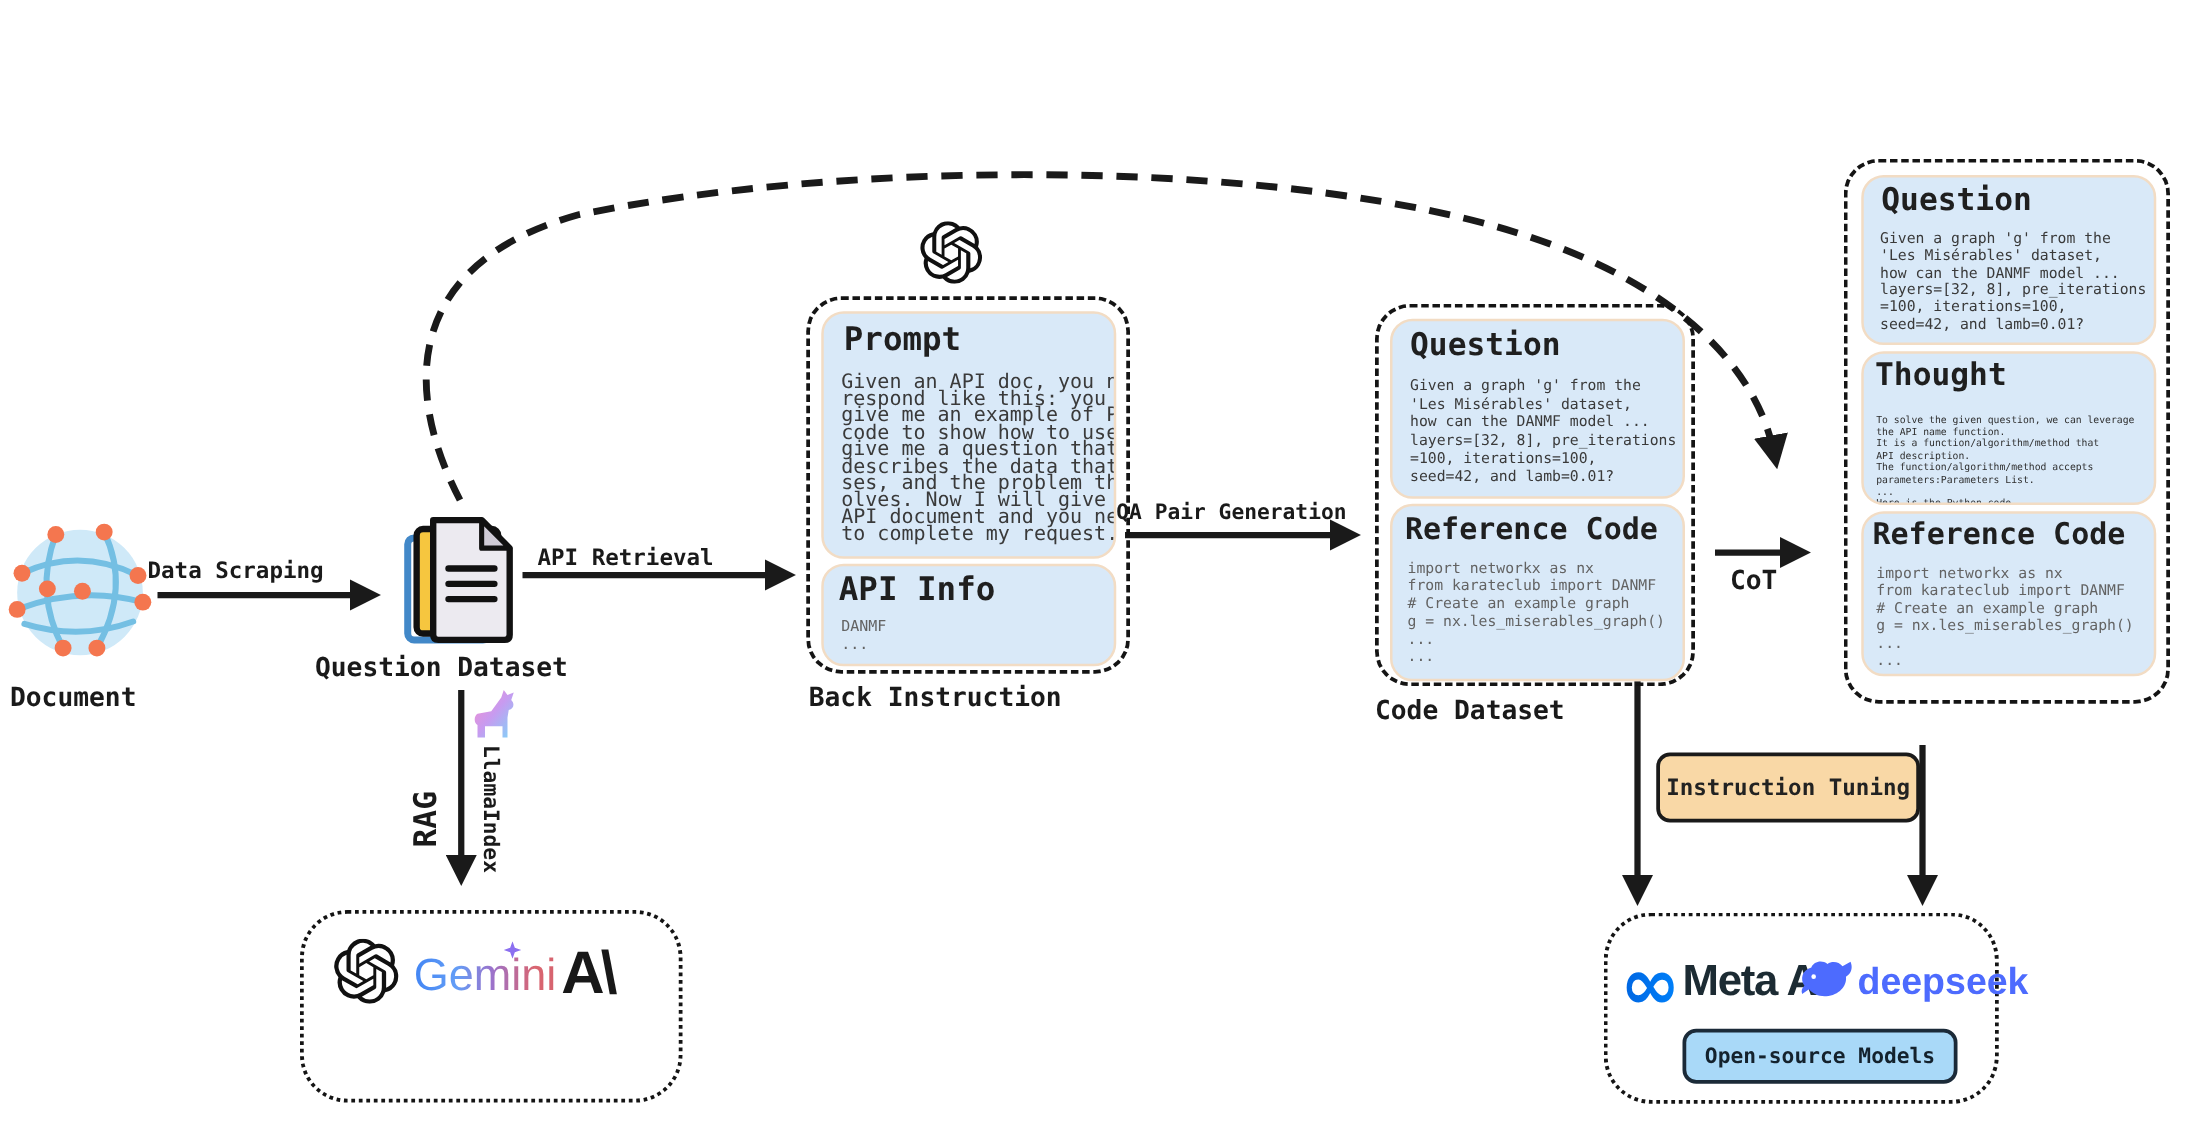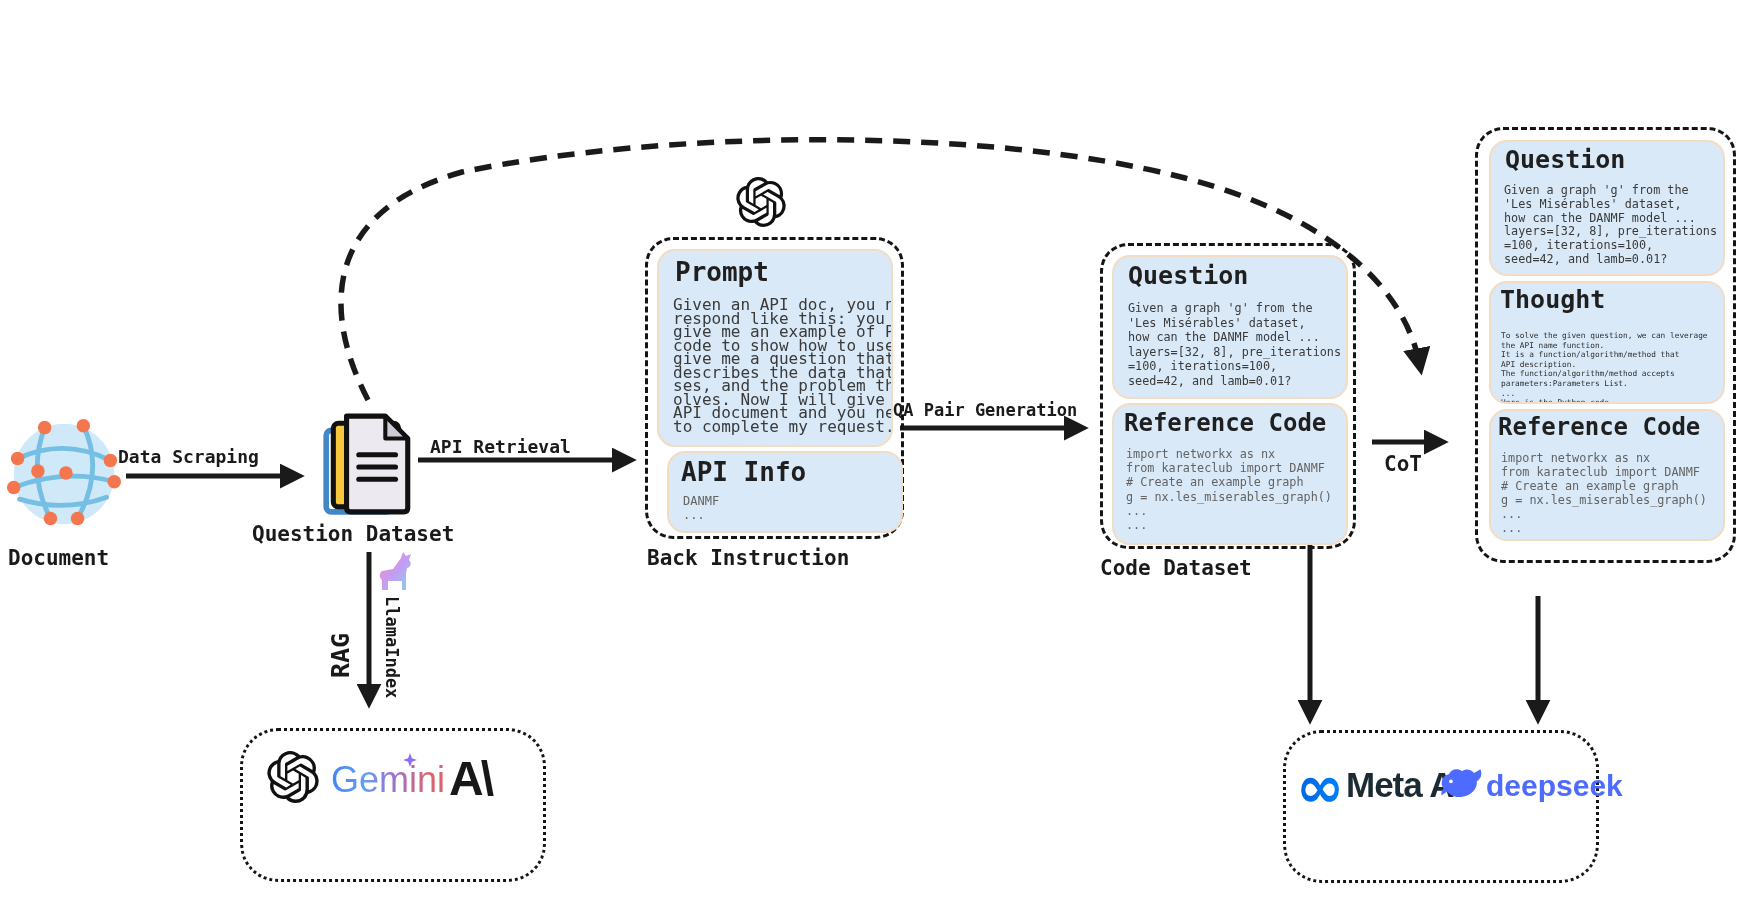--- a/index.html
+++ b/index.html
@@ -124,21 +124,21 @@
 respond like this: you should
 give me an example of Python
 code to show how to use it, and
 give me a question that
 describes the data that code u
 ses, and the problem that code s
 olves. Now I will give you an
 API document and you need
 to complete my request.</div>
     </div>
-    <div class="card" style="left:19px;top:211px;width:232px;height:78px;">
+    <div class="card" style="left:9px;top:211px;width:232px;height:78px;">
       <div class="card-title" style="left:12px;top:4px;font-size:26px;">API Info</div>
       <div class="card-body code" style="left:14px;top:41px;font-size:12px;line-height:14px;">DANMF
 ...</div>
     </div>
   </div>
   <div class="lbl ctr" style="left:647px;top:546px;width:250px;font-size:21px;">Back Instruction</div>
 
   <div class="lbl ctr" style="left:893px;top:400px;width:200px;font-size:17px;">QA Pair Generation</div>
 
   <div class="dashed-box" style="left:1100px;top:243px;width:250px;height:300px;">
@@ -190,35 +190,41 @@
       <div class="card-title" style="left:7px;top:2px;font-size:24px;">Reference Code</div>
       <div class="card-body code" style="left:10px;top:40px;font-size:11.8px;line-height:14px;">import networkx as nx
 from karateclub import DANMF
 # Create an example graph
 g = nx.les_miserables_graph()
 ...
 ...</div>
     </div>
   </div>
 
+  <div class="pill pill-orange" style="left:1325px;top:602px;width:205px;height:50px;">
+    <span>Instruction Tuning</span>
+  </div>
 
   <div class="dotted-box" style="left:240px;top:728px;width:300px;height:148px;">
     <svg class="abs" style="left:24px;top:20px" width="52" height="52" viewBox="0 0 24 24">
       <path fill="#111111" d="M22.2819 9.8211a5.9847 5.9847 0 0 0-.5157-4.9108 6.0462 6.0462 0 0 0-6.5098-2.9A6.0651 6.0651 0 0 0 4.9807 4.1818a5.9847 5.9847 0 0 0-3.9977 2.9 6.0462 6.0462 0 0 0 .7427 7.0966 5.98 5.98 0 0 0 .511 4.9107 6.051 6.051 0 0 0 6.5146 2.9001A5.9847 5.9847 0 0 0 13.2599 24a6.0557 6.0557 0 0 0 5.7718-4.2058 5.9894 5.9894 0 0 0 3.9977-2.9001 6.0557 6.0557 0 0 0-.7475-7.0729zm-9.022 12.6081a4.4755 4.4755 0 0 1-2.8764-1.0408l.1419-.0804 4.7783-2.7582a.7948.7948 0 0 0 .3927-.6813v-6.7369l2.02 1.1686a.071.071 0 0 1 .038.052v5.5826a4.504 4.504 0 0 1-4.4945 4.4944zm-9.6607-4.1254a4.4708 4.4708 0 0 1-.5346-3.0137l.142.0852 4.783 2.7582a.7712.7712 0 0 0 .7806 0l5.8428-3.3685v2.3324a.0804.0804 0 0 1-.0332.0615L9.74 19.9502a4.4992 4.4992 0 0 1-6.1408-1.6464zM2.3408 7.8956a4.485 4.485 0 0 1 2.3655-1.9728V11.6a.7664.7664 0 0 0 .3879.6765l5.8144 3.3543-2.0201 1.1685a.0757.0757 0 0 1-.071 0l-4.8303-2.7865A4.504 4.504 0 0 1 2.3408 7.8956zm16.5963 3.8558L13.1038 8.364 15.1192 7.2a.0757.0757 0 0 1 .071 0l4.8303 2.7913a4.4944 4.4944 0 0 1-.6765 8.1042v-5.6772a.79.79 0 0 0-.407-.667zm2.0107-3.0231l-.142-.0852-4.7735-2.7818a.7759.7759 0 0 0-.7854 0L9.409 9.2297V6.8974a.0662.0662 0 0 1 .0284-.0615l4.8303-2.7866a4.4992 4.4992 0 0 1 6.6802 4.66zM8.3065 12.863l-2.02-1.1638a.0804.0804 0 0 1-.038-.0567V6.0742a4.4992 4.4992 0 0 1 7.3757-3.4537l-.142.0805L8.704 5.459a.7948.7948 0 0 0-.3927.6813zm1.0976-2.3654l2.602-1.4998 2.6069 1.4998v2.9994l-2.5974 1.4997-2.6067-1.4997Z"></path>
     </svg>
     <div class="abs gemini-text" style="left:88px;top:28px;">Gemini</div>
     <svg class="abs" style="left:160px;top:22px" width="14" height="14" viewBox="0 0 12 12">
       <path d="M6 0 L7.6 4.4 L12 6 L7.6 7.6 L6 12 L4.4 7.6 L0 6 L4.4 4.4 Z" fill="#8b6ff0"></path>
     </svg>
     <div class="abs anthropic-text" style="left:206px;top:20px;">A\</div>
   </div>
 
   <div class="dotted-box" style="left:1283px;top:730px;width:310px;height:147px;">
     <div class="abs meta-inf" style="left:10px;top:34px;">∞</div>
     <div class="abs meta-text" style="left:60px;top:32px;">Meta AI</div>
     <svg class="abs" style="left:152px;top:32px" width="48" height="40" viewBox="0 0 52 40">
       <path d="M6 24 C2 18 4 10 12 8 C14 3 21 1 26 5 C30 2 36 3 39 7 L46 3 C48 8 47 13 42 16 C43 24 36 32 25 33 C19 33.5 13 31 10 27 L4 31 C3 28 4 26 6 24 Z" fill="#4d6bfe"></path>
       <circle cx="14" cy="16" r="2" fill="#ffffff"></circle>
     </svg>
     <div class="abs deepseek-text" style="left:200px;top:36px;">deepseek</div>
+    <div class="pill pill-blue" style="left:60px;top:90px;width:214px;height:38px;">
+      <span>Open-source Models</span>
+    </div>
   </div>
 
 </div>
 
 </body></html>

